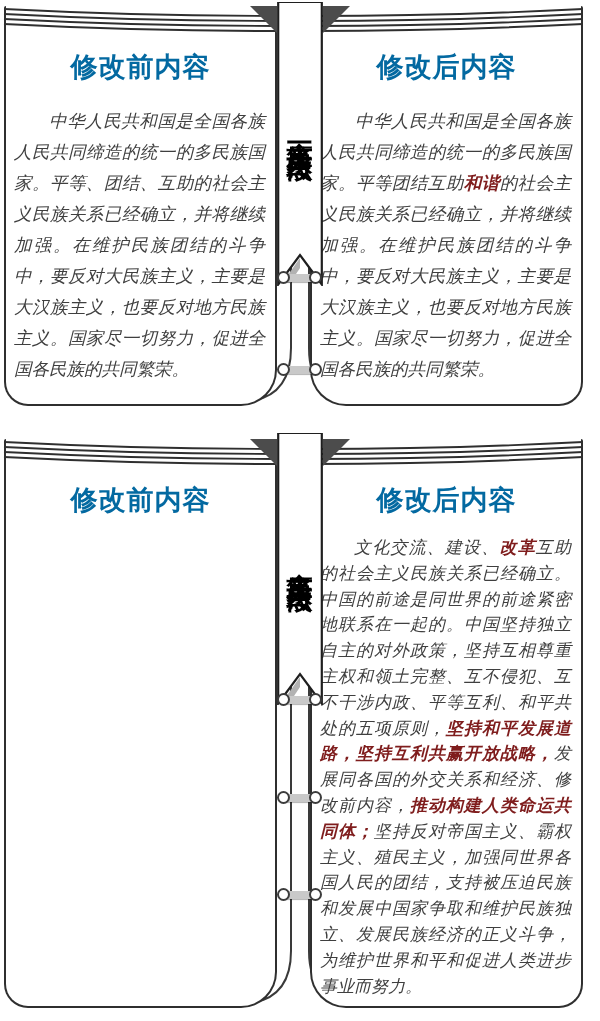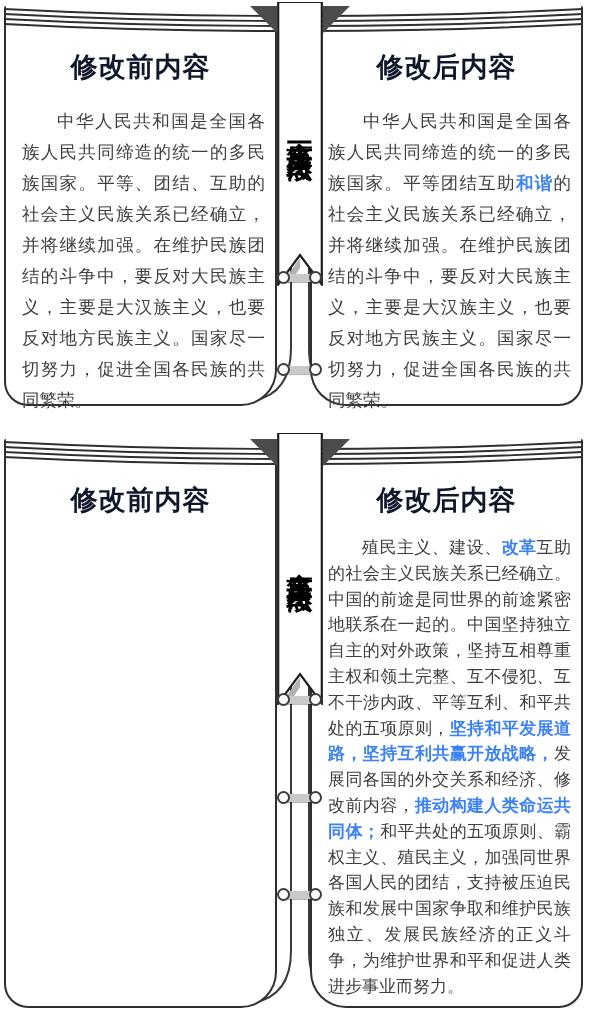--- a/index.html
+++ b/index.html
@@ -13,26 +13,26 @@
   .page{position:absolute;top:6px;width:273px;background:#fff;border:2px solid #2f2f2f;border-top:none;
         box-sizing:border-box;z-index:2;}
   .panel1 .page{height:400px;}
   .panel2 .page{height:569px;}
   .page.left{left:4px;border-radius:2px 8px 36px 24px;}
   .page.right{left:310px;border-radius:8px 2px 24px 36px;}
 
   .stack-lines{position:absolute;top:0;left:-2px;width:273px;height:26px;overflow:visible;}
   .page.right .stack-lines{transform:scaleX(-1);}
 
-  .page-title{margin:46px 6px 0 6px;text-align:center;font-size:27px;font-weight:bold;color:#0f172a;
+  .page-title{margin:46px 6px 0 6px;text-align:center;font-size:27px;font-weight:bold;color:#0369a1;
         letter-spacing:1px;line-height:30px;}
-  .page-body{margin:24px 10px 0 16px;text-align:justify;text-indent:2em;color:#3f3f3f;}
+  .page-body{margin:24px 10px 0 8px;text-align:justify;text-indent:2em;color:#3f3f3f;font-style:italic;}
   .panel1 .page-body{font-size:17.5px;line-height:31px;}
   .panel2 .page-body{font-size:17px;line-height:25.8px;margin-top:20px;}
-  .page-body b{color:#3b82f6;font-weight:bold;}
+  .page-body b{color:#7f1d1d;font-weight:bold;}
 
   
   .gutter{position:absolute;left:190px;top:0;z-index:1;}
 
   
   .ribbon{position:absolute;left:277px;width:46px;z-index:4;}
   .panel1 .ribbon{top:2px;height:284px;}
   .panel2 .ribbon{top:0;height:272px;}
   .ribbon svg{position:absolute;left:0;top:0;}
   .ribbon-label{position:absolute;left:0;top:12px;width:46px;text-align:center;
@@ -128,21 +128,21 @@
     </div>
 
     <div class="page right">
       <svg class="stack-lines" width="273" height="26" viewBox="0 0 273 26">
         <path d="M0,3 Q136,10 273,10" fill="none" stroke="#2f2f2f" stroke-width="1.8"></path>
         <path d="M0,8 Q136,15 273,15" fill="none" stroke="#2f2f2f" stroke-width="1.8"></path>
         <path d="M0,13 Q136,20 273,20" fill="none" stroke="#2f2f2f" stroke-width="1.8"></path>
         <path d="M0,18 Q136,25 273,25" fill="none" stroke="#2f2f2f" stroke-width="2"></path>
       </svg>
       <h2 class="page-title">修改后内容</h2>
-      <p class="page-body"><span>殖民主义、建设、</span><b>改革</b><span>互助的社会主义民族关系已经确立。中国的前途是同世界的前途紧密地联系在一起的。中国坚持独立自主的对外政策，坚持互相尊重主权和领土完整、互不侵犯、互不干涉内政、平等互利、和平共处的五项原则，</span><b>坚持和平发展道路，坚持互利共赢开放战略，</b><span>发展同各国的外交关系和经济、修改前内容，</span><b>推动构建人类命运共同体；</b><span>和平共处的五项原则、霸权主义、殖民主义，加强同世界各国人民的团结，支持被压迫民族和发展中国家争取和维护民族独立、发展民族经济的正义斗争，为维护世界和平和促进人类进步事业而努力。</span></p>
+      <p class="page-body"><span>文化交流、建设、</span><b>改革</b><span>互助的社会主义民族关系已经确立。中国的前途是同世界的前途紧密地联系在一起的。中国坚持独立自主的对外政策，坚持互相尊重主权和领土完整、互不侵犯、互不干涉内政、平等互利、和平共处的五项原则，</span><b>坚持和平发展道路，坚持互利共赢开放战略，</b><span>发展同各国的外交关系和经济、修改前内容，</span><b>推动构建人类命运共同体；</b><span>坚持反对帝国主义、霸权主义、殖民主义，加强同世界各国人民的团结，支持被压迫民族和发展中国家争取和维护民族独立、发展民族经济的正义斗争，为维护世界和平和促进人类进步事业而努力。</span></p>
     </div>
 
     <div class="fold fl"></div>
     <div class="fold fr"></div>
 
     <div class="ribbon">
       <svg width="46" height="272" viewBox="0 0 46 272">
         <path d="M1.2,0 H44.8 V270.5 L23,241 L1.2,270.5 Z" fill="#ffffff" stroke="#1f1f1f" stroke-width="2.2"></path>
         <path d="M6,268 L23,244 L23,254 L13,269 Z" fill="#b2b2b2"></path>
       </svg>

